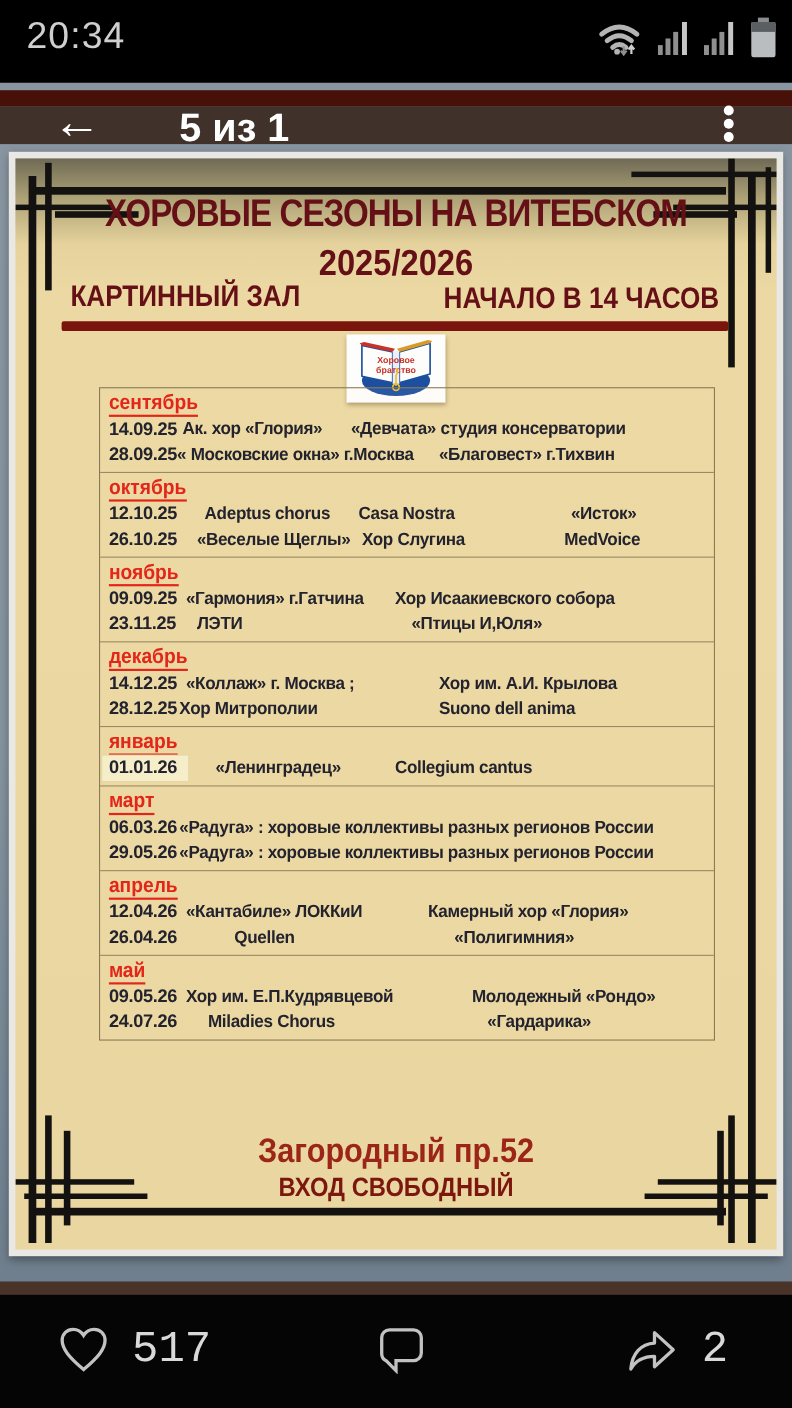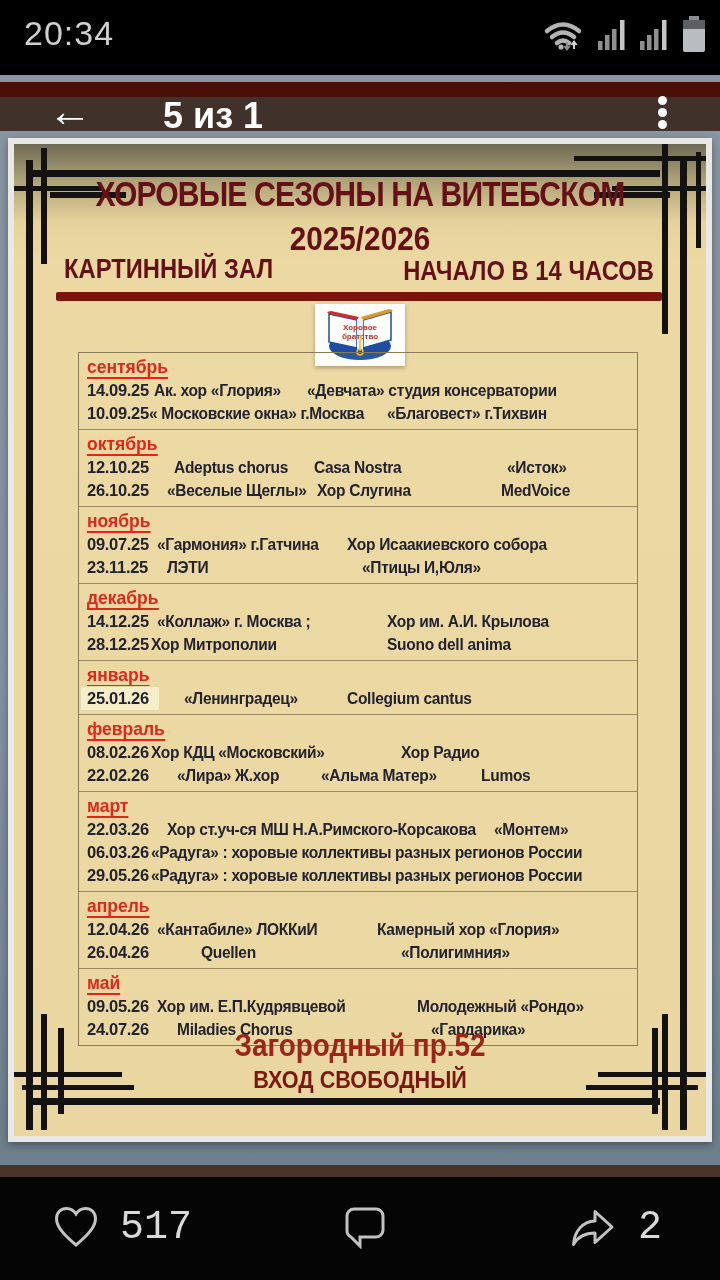--- a/index.html
+++ b/index.html
@@ -45,21 +45,21 @@
            color:#651016;transform:scaleX(.88);transform-origin:left;}
   .p-start{position:absolute;top:112px;right:52px;font-size:27px;font-weight:bold;
            color:#651016;transform:scaleX(.88);transform-origin:right;}
   .p-rule{position:absolute;top:148px;left:42px;width:606px;height:9px;background:#7a150d;border-radius:2px;}
 
   
   .logo{position:absolute;top:160px;left:301px;width:90px;height:62px;background:#fdfdfb;
         box-shadow:0 2px 4px rgba(90,70,30,.45);display:flex;align-items:center;justify-content:center;}
 
   
-  .schedule{position:absolute;top:208px;left:64px;width:560px;border:1px solid #8a7a55;
+  .schedule{position:absolute;top:208px;left:76px;width:560px;border:1px solid #8a7a55;
             background:rgba(255,244,210,.06);box-sizing:border-box;}
   .month{position:relative;padding:3px 0 4px 0;}
   .month + .month{border-top:1px solid #9a8a62;}
   .month-name{display:inline-block;margin-left:8px;font-size:19px;font-weight:bold;
               color:#e3261a;border-bottom:2px solid #e3261a;line-height:21px;
               transform:scaleX(.92);transform-origin:left;}
   .event-row{position:relative;height:23px;}
   .event-date{position:absolute;left:8px;top:0;font-size:16.5px;font-weight:bold;color:#23232e;
               letter-spacing:-0.3px;white-space:nowrap;line-height:23px;}
   .event-date.hl{left:2px;padding:0 10px 0 6px;background:#f6eec9;box-shadow:0 0 0 1px #e4d9a8;}
@@ -185,73 +185,59 @@
           <path d="M41 33 q3 -3 0 -6" stroke="#f0c028" stroke-width="1.5" fill="none"></path>
         </svg>
       </div>
 
       <div class="schedule">
           <div class="month"><div class="month-name">сентябрь</div><div class="event-row">
               <span class="event-date">14.09.25</span>
               <span class="event-cell" style="left: 75px;">Ак. хор «Глория»</span>
               <span class="event-cell" style="left: 228px;">«Девчата» студия консерватории</span>
             </div><div class="event-row">
-              <span class="event-date">10.09.25</span>
+              <span class="event-date">28.09.25</span>
               <span class="event-cell" style="left: 70px;">« Московские окна» г.Москва</span>
               <span class="event-cell" style="left: 308px;">«Благовест» г.Тихвин</span>
             </div></div>
           <div class="month"><div class="month-name">октябрь</div><div class="event-row">
               <span class="event-date">12.10.25</span>
               <span class="event-cell" style="left: 95px;">Adeptus chorus</span>
               <span class="event-cell" style="left: 235px;">Casa Nostra</span>
               <span class="event-cell" style="left: 428px;">«Исток»</span>
             </div><div class="event-row">
               <span class="event-date">26.10.25</span>
               <span class="event-cell" style="left: 88px;">«Веселые Щеглы»</span>
               <span class="event-cell" style="left: 238px;">Хор Слугина</span>
               <span class="event-cell" style="left: 422px;">MedVoice</span>
             </div></div>
           <div class="month"><div class="month-name">ноябрь</div><div class="event-row">
-              <span class="event-date">09.07.25</span>
+              <span class="event-date">09.09.25</span>
               <span class="event-cell" style="left: 78px;">«Гармония» г.Гатчина</span>
               <span class="event-cell" style="left: 268px;">Хор Исаакиевского собора</span>
             </div><div class="event-row">
               <span class="event-date">23.11.25</span>
               <span class="event-cell" style="left: 88px;">ЛЭТИ</span>
               <span class="event-cell" style="left: 283px;">«Птицы И,Юля»</span>
             </div></div>
           <div class="month"><div class="month-name">декабрь</div><div class="event-row">
               <span class="event-date">14.12.25</span>
               <span class="event-cell" style="left: 78px;">«Коллаж»  г. Москва ;</span>
               <span class="event-cell" style="left: 308px;">Хор им. А.И. Крылова</span>
             </div><div class="event-row">
               <span class="event-date">28.12.25</span>
               <span class="event-cell" style="left: 72px;">Хор Митрополии</span>
               <span class="event-cell" style="left: 308px;">Suono dell anima</span>
             </div></div>
           <div class="month"><div class="month-name">январь</div><div class="event-row">
-              <span class="event-date hl">25.01.26</span>
+              <span class="event-date hl">01.01.26</span>
               <span class="event-cell" style="left: 105px;">«Ленинградец»</span>
               <span class="event-cell" style="left: 268px;">Collegium cantus</span>
             </div></div>
-          <div class="month"><div class="month-name">февраль</div><div class="event-row">
-              <span class="event-date">08.02.26</span>
-              <span class="event-cell" style="left: 72px;">Хор КДЦ «Московский»</span>
-              <span class="event-cell" style="left: 322px;">Хор Радио</span>
-            </div><div class="event-row">
-              <span class="event-date">22.02.26</span>
-              <span class="event-cell" style="left: 98px;">«Лира» Ж.хор</span>
-              <span class="event-cell" style="left: 242px;">«Альма Матер»</span>
-              <span class="event-cell" style="left: 402px;">Lumos</span>
-            </div></div>
           <div class="month"><div class="month-name">март</div><div class="event-row">
-              <span class="event-date">22.03.26</span>
-              <span class="event-cell" style="left: 88px;">Хор ст.уч-ся МШ Н.А.Римского-Корсакова</span>
-              <span class="event-cell" style="left: 415px;">«Монтем»</span>
-            </div><div class="event-row">
               <span class="event-date">06.03.26</span>
               <span class="event-cell" style="left: 72px;">«Радуга» : хоровые коллективы  разных регионов России</span>
             </div><div class="event-row">
               <span class="event-date">29.05.26</span>
               <span class="event-cell" style="left: 72px;">«Радуга» : хоровые коллективы  разных регионов России</span>
             </div></div>
           <div class="month"><div class="month-name">апрель</div><div class="event-row">
               <span class="event-date">12.04.26</span>
               <span class="event-cell" style="left: 78px;">«Кантабиле» ЛОККиИ</span>
               <span class="event-cell" style="left: 298px;">Камерный хор «Глория»</span>

